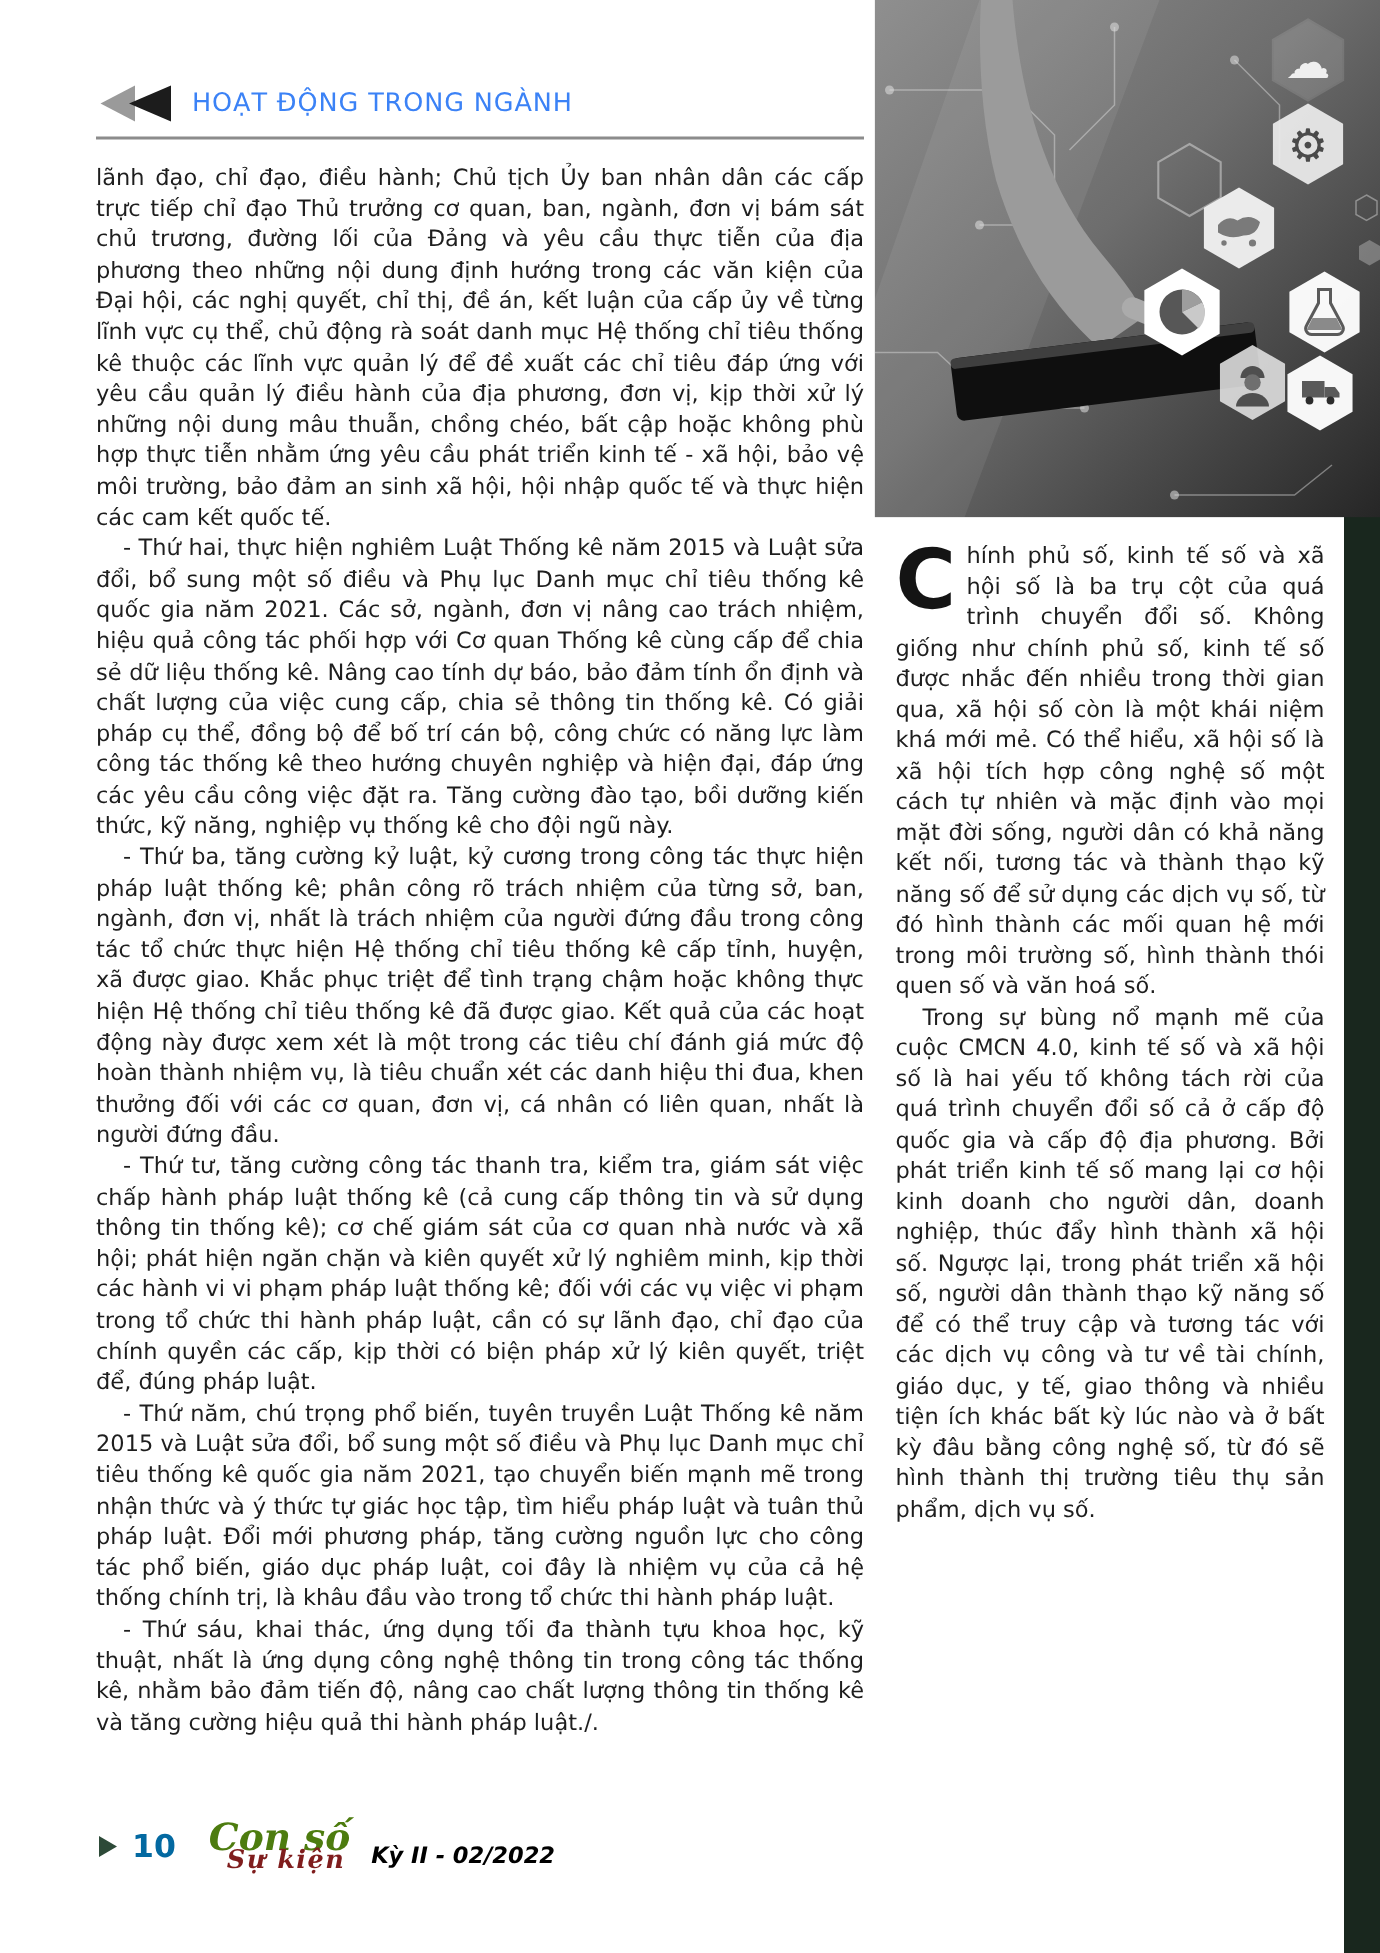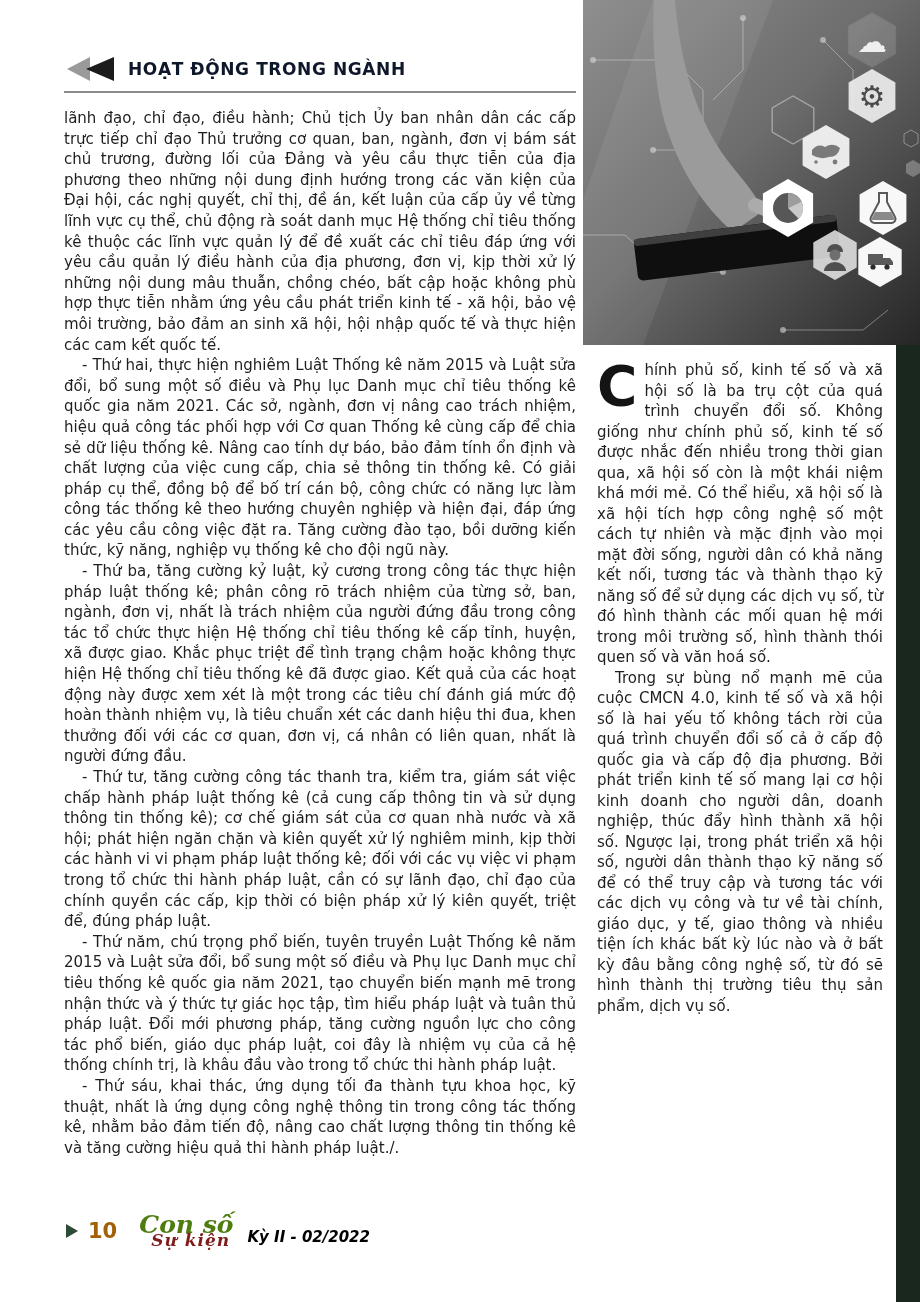--- a/index.html
+++ b/index.html
@@ -5,34 +5,34 @@
   html,body{margin:0;padding:0;}
   body{
     width:920px;height:1302px;position:relative;overflow:hidden;
     background:#ffffff;color:#1e1e1e;
     font-family:"DejaVu Sans", sans-serif;
   }
   .right-bar{position:absolute;top:0;right:0;width:24px;height:1302px;background:#19271e;z-index:1;}
   .photo{position:absolute;left:583px;top:0;width:337px;height:345px;z-index:2;overflow:hidden;}
   .header{position:absolute;left:64px;top:56px;width:512px;z-index:3;}
   .header-row{display:flex;align-items:center;gap:12px;}
-  .title{margin:0;font-size:17px;font-weight:bold;color:#0f172a;letter-spacing:0.6px;}
+  .title{margin:0;font-size:17px;font-weight:normal;color:#3b82f6;letter-spacing:0.6px;}
   .rule{margin-top:9px;height:2px;background:#8c8c8c;}
   .left-col{position:absolute;left:64px;top:108px;width:512px;z-index:3;
     text-align:justify;font-size:15px;line-height:20.6px;}
   .para{margin:0;}
   .indent{text-indent:18px;}
   .lead{}
   .right-col{position:absolute;left:597px;top:360px;width:286px;z-index:3;
     text-align:justify;font-size:15px;line-height:20.5px;}
   .dropcap{float:left;font-size:55px;line-height:44px;font-weight:bold;
     margin:4px 7px 0 0;color:#141414;}
   .footer{position:absolute;left:64px;top:1212px;display:flex;align-items:center;z-index:3;}
   .footer-arrow{margin-right:8px;}
-  .page-num{font-size:21px;font-weight:bold;color:#a16207;}
+  .page-num{font-size:21px;font-weight:bold;color:#0369a1;}
   .logo{display:flex;flex-direction:column;line-height:1;margin-left:22px;}
   .logo-line1{font-family:"DejaVu Serif", serif;font-style:italic;font-weight:bold;
     font-size:25px;color:#4d7c0f;}
   .logo-line2{font-family:"DejaVu Serif", serif;font-style:italic;font-weight:bold;
     font-size:17px;color:#7f1d1d;margin-top:-5px;margin-left:12px;letter-spacing:1px;}
   .issue{font-style:italic;font-weight:bold;font-size:15px;color:#000000;
     margin-left:14px;align-self:flex-end;margin-bottom:3px;}
 </style>
 </head>
 <body>

